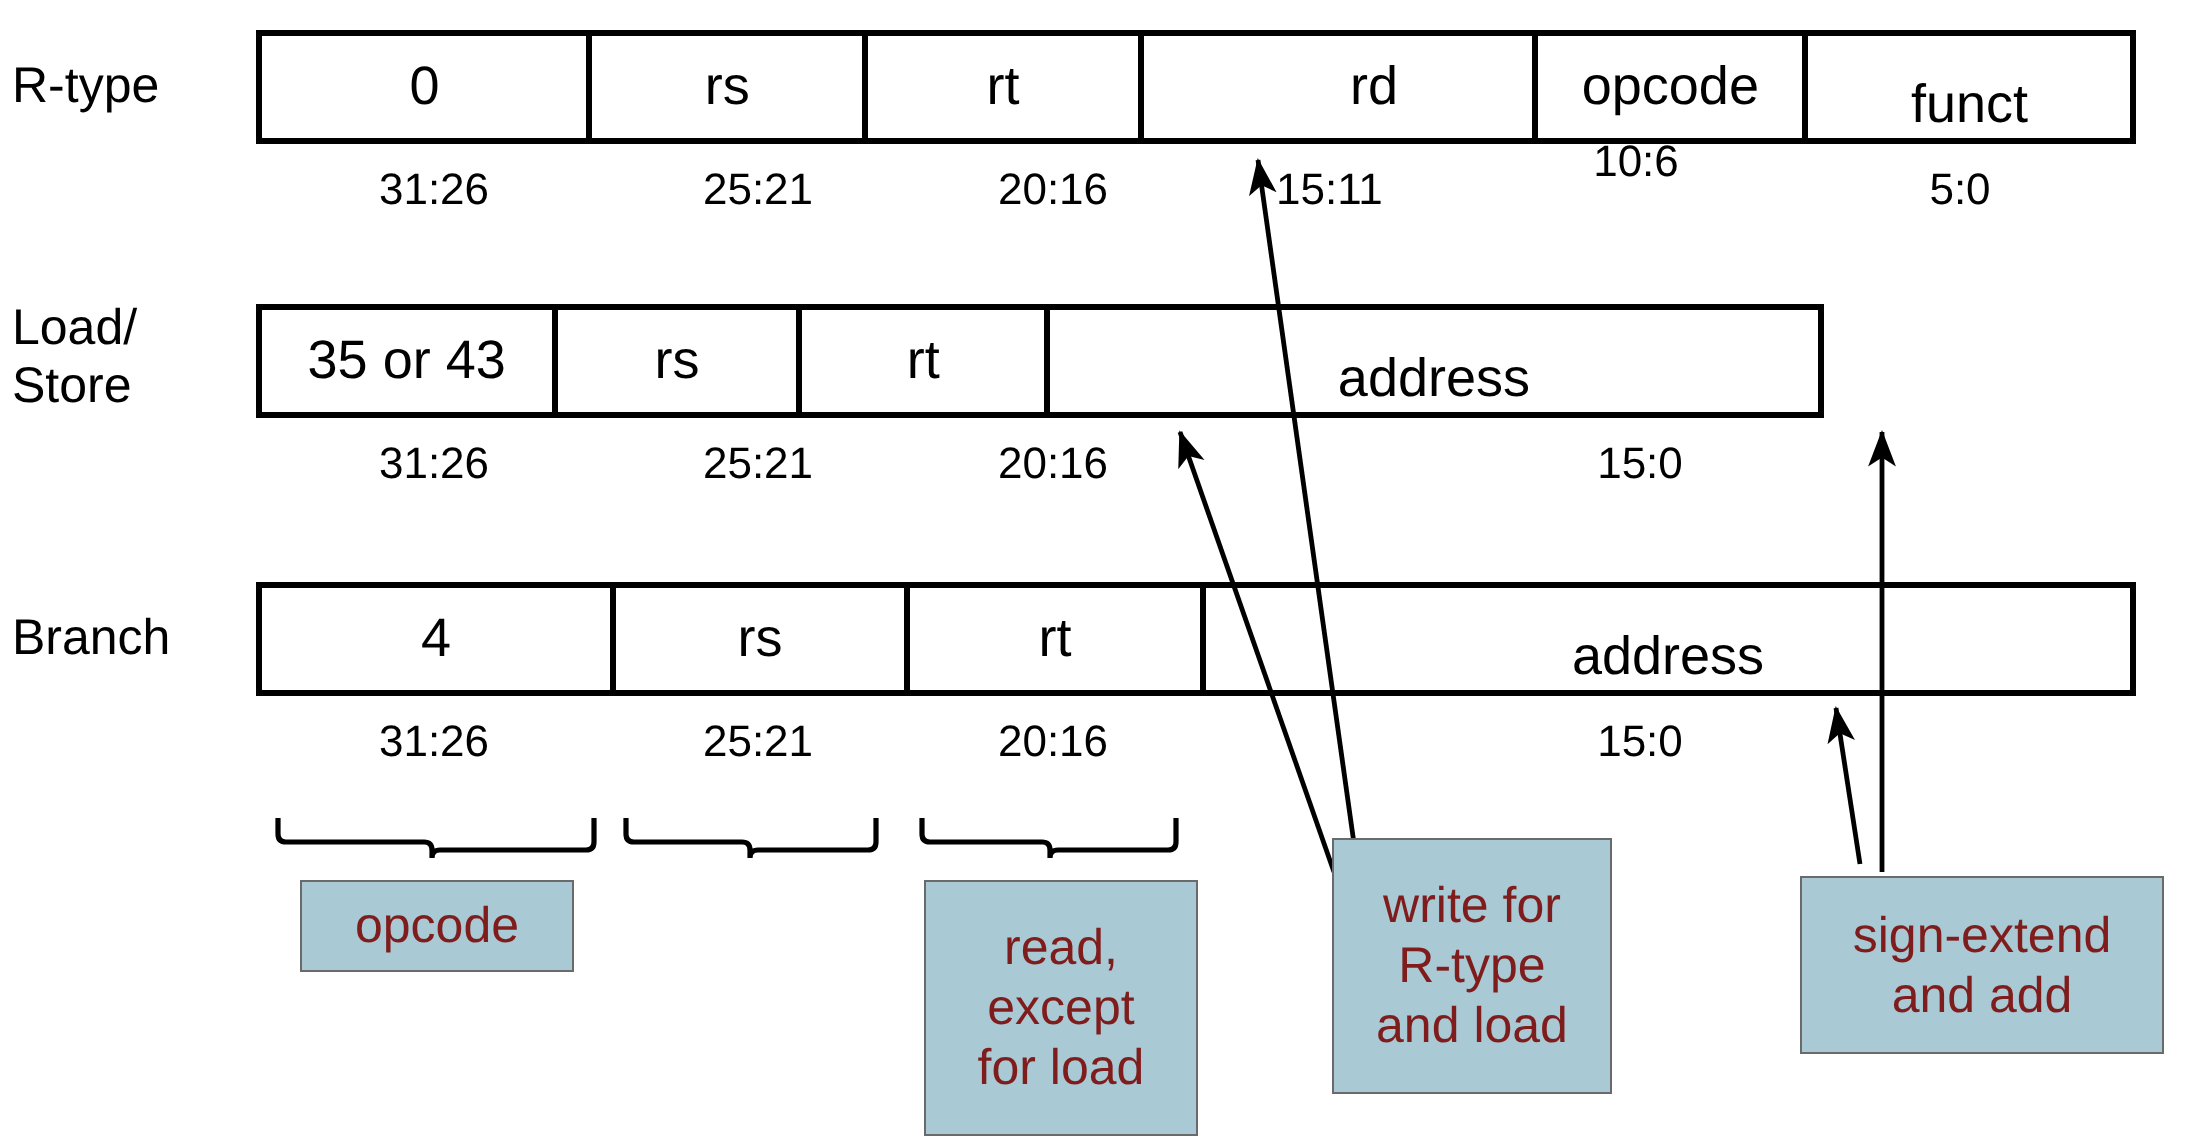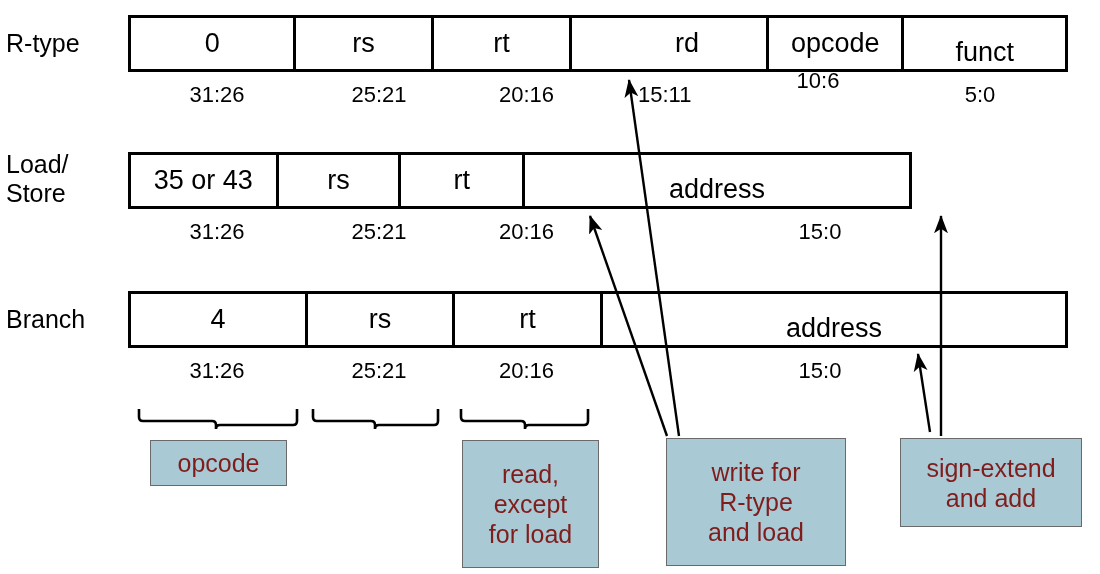--- a/index.html
+++ b/index.html
@@ -146,19 +146,19 @@
 
     <line x1="941" y1="436" x2="941" y2="216" stroke="#000" stroke-width="2.4" marker-end="url(#ah)"></line>
 
     <line x1="930" y1="432" x2="918" y2="354" stroke="#000" stroke-width="2.4" marker-end="url(#ah)"></line>
   </svg>
 
   <div class="note-box" style="left:150px;top:440px;width:137px;height:46px;">opcode</div>
   <div class="note-box" style="left:462px;top:440px;width:137px;height:128px;">read,
 except
 for load</div>
-  <div class="note-box" style="left:666px;top:438px;width:180px;height:128px;">write for
+  <div class="note-box" style="left:666px;top:419px;width:140px;height:128px;">write for
 R-type
 and load</div>
   <div class="note-box" style="left:900px;top:438px;width:182px;height:89px;">sign-extend
 and add</div>
 
 </div>
 
 </body></html>

